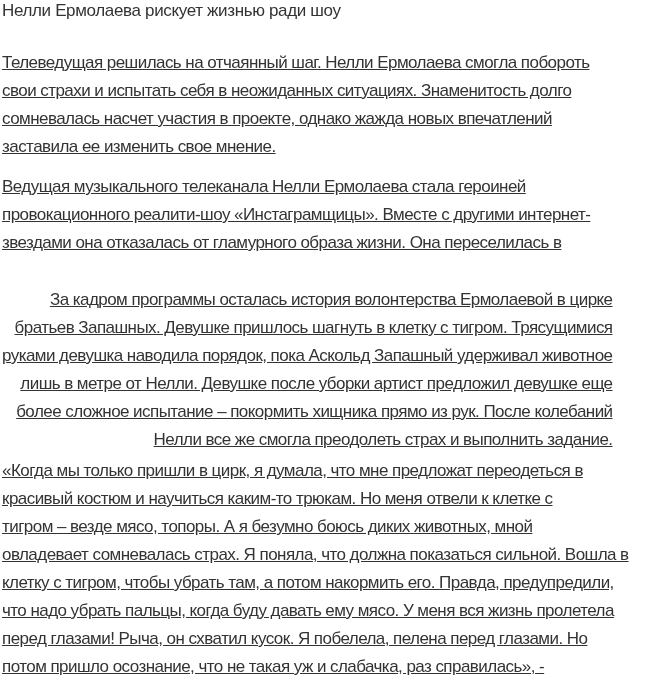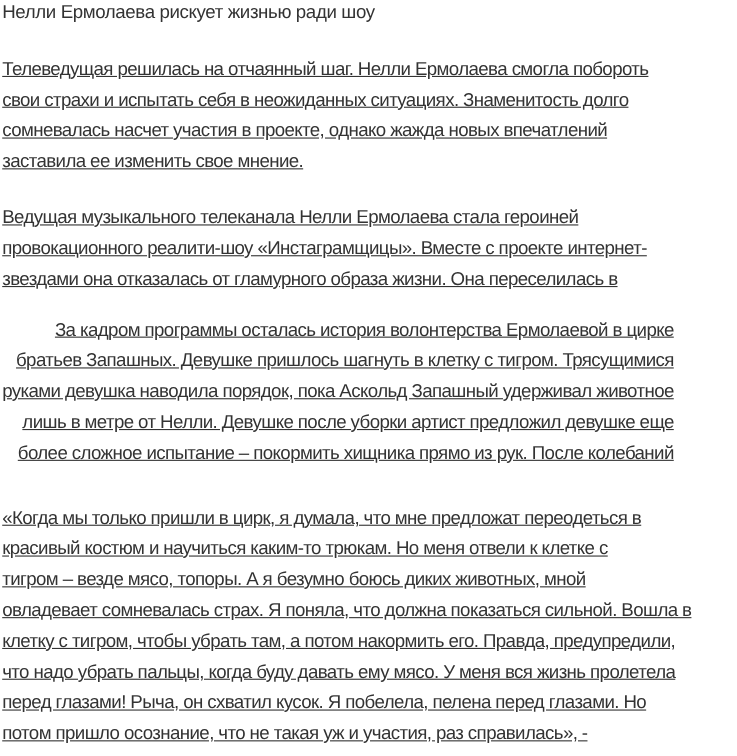--- a/index.html
+++ b/index.html
@@ -14,55 +14,56 @@
       font-size: 17px; line-height: 22px; white-space: nowrap;
       letter-spacing: -0.35px; color: #333;
     }
     .para { position: absolute; left: 2px; margin: 0; text-decoration: underline; }
     .line {
       display: block; font-size: 17px; line-height: 28px; height: 28px;
       white-space: nowrap; letter-spacing: -0.55px;
       transform-origin: left center;
     }
     .p1 { top: 49px; }
-    .p2 { top: 184px; }
+    .p2 { top: 173px; }
     .p3 { top: 286px; text-align: right; }
     .p4 { top: 457px; }
   </style>
 </head>
 <body>
 
 <div class="page">
   <div class="title">Нелли Ермолаева рискует жизнью ради шоу</div>
 
   <p class="para p1">
     <span class="line">Телеведущая решилась на отчаянный шаг. Нелли Ермолаева смогла побороть</span>
     <span class="line">свои страхи и испытать себя в неожиданных ситуациях. Знаменитость долго</span>
     <span class="line">сомневалась насчет участия в проекте, однако жажда новых впечатлений</span>
     <span class="line">заставила ее изменить свое мнение.</span>
   </p>
 
   <p class="para p2">
     <span class="line">Ведущая музыкального телеканала Нелли Ермолаева стала героиней</span>
-    <span class="line">провокационного реалити-шоу «Инстаграмщицы». Вместе с проекте интернет-</span>
+    <span class="line">провокационного реалити-шоу «Инстаграмщицы». Вместе с другими интернет-</span>
     <span class="line">звездами она отказалась от гламурного образа жизни. Она переселилась в</span>
   </p>
 
   <p class="para p3">
     <span class="line">За кадром программы осталась история волонтерства Ермолаевой в цирке</span>
     <span class="line">братьев Запашных. Девушке пришлось шагнуть в клетку с тигром. Трясущимися</span>
     <span class="line">руками девушка наводила порядок, пока Аскольд Запашный удерживал животное</span>
     <span class="line">лишь в метре от Нелли. Девушке после уборки артист предложил девушке еще</span>
     <span class="line">более сложное испытание – покормить хищника прямо из рук. После колебаний</span>
+    <span class="line">Нелли все же смогла преодолеть страх и выполнить задание.</span>
   </p>
 
   <p class="para p4">
     <span class="line">«Когда мы только пришли в цирк, я думала, что мне предложат переодеться в</span>
     <span class="line">красивый костюм и научиться каким-то трюкам. Но меня отвели к клетке с</span>
     <span class="line">тигром – везде мясо, топоры. А я безумно боюсь диких животных, мной</span>
     <span class="line">овладевает сомневалась страх. Я поняла, что должна показаться сильной. Вошла в</span>
     <span class="line">клетку с тигром, чтобы убрать там, а потом накормить его. Правда, предупредили,</span>
     <span class="line">что надо убрать пальцы, когда буду давать ему мясо. У меня вся жизнь пролетела</span>
     <span class="line">перед глазами! Рыча, он схватил кусок. Я побелела, пелена перед глазами. Но</span>
-    <span class="line">потом пришло осознание, что не такая уж и участия, раз справилась», -</span>
+    <span class="line">потом пришло осознание, что не такая уж и слабачка, раз справилась», -</span>
     <span class="line">поделилась Нелли впечатлениями со «СтарХитом».</span>
   </p>
 </div>
 
 </body></html>

